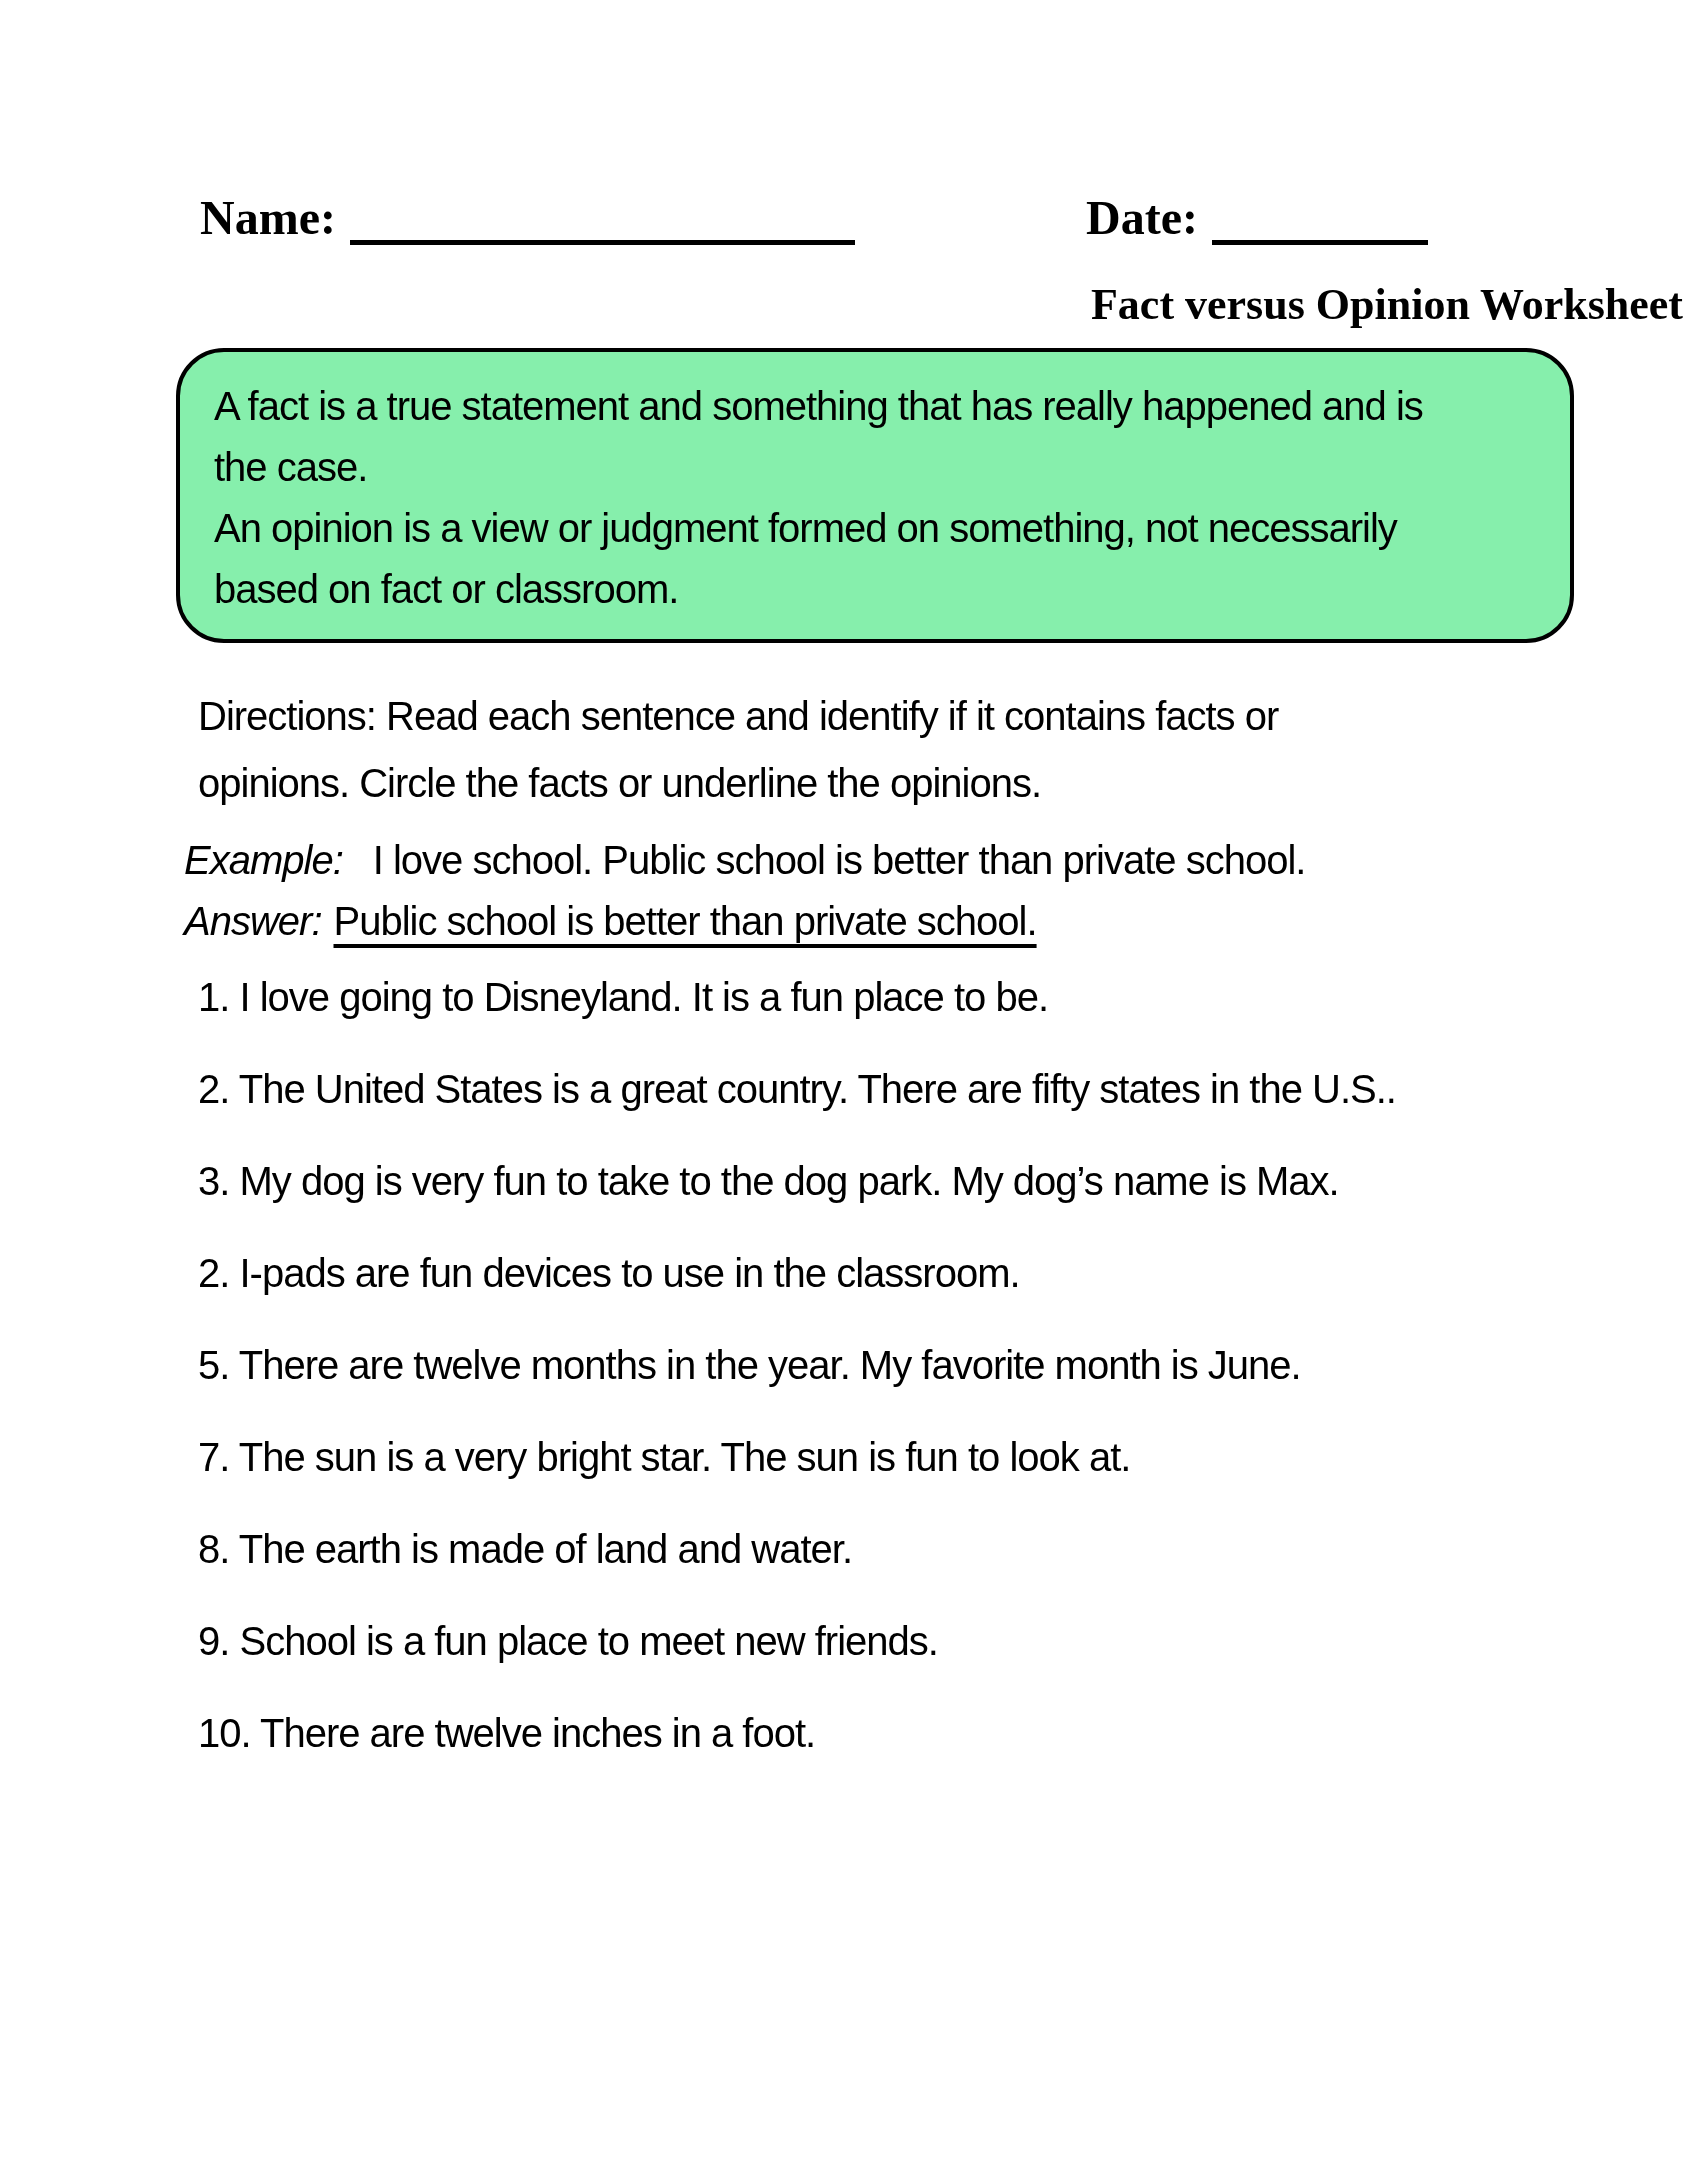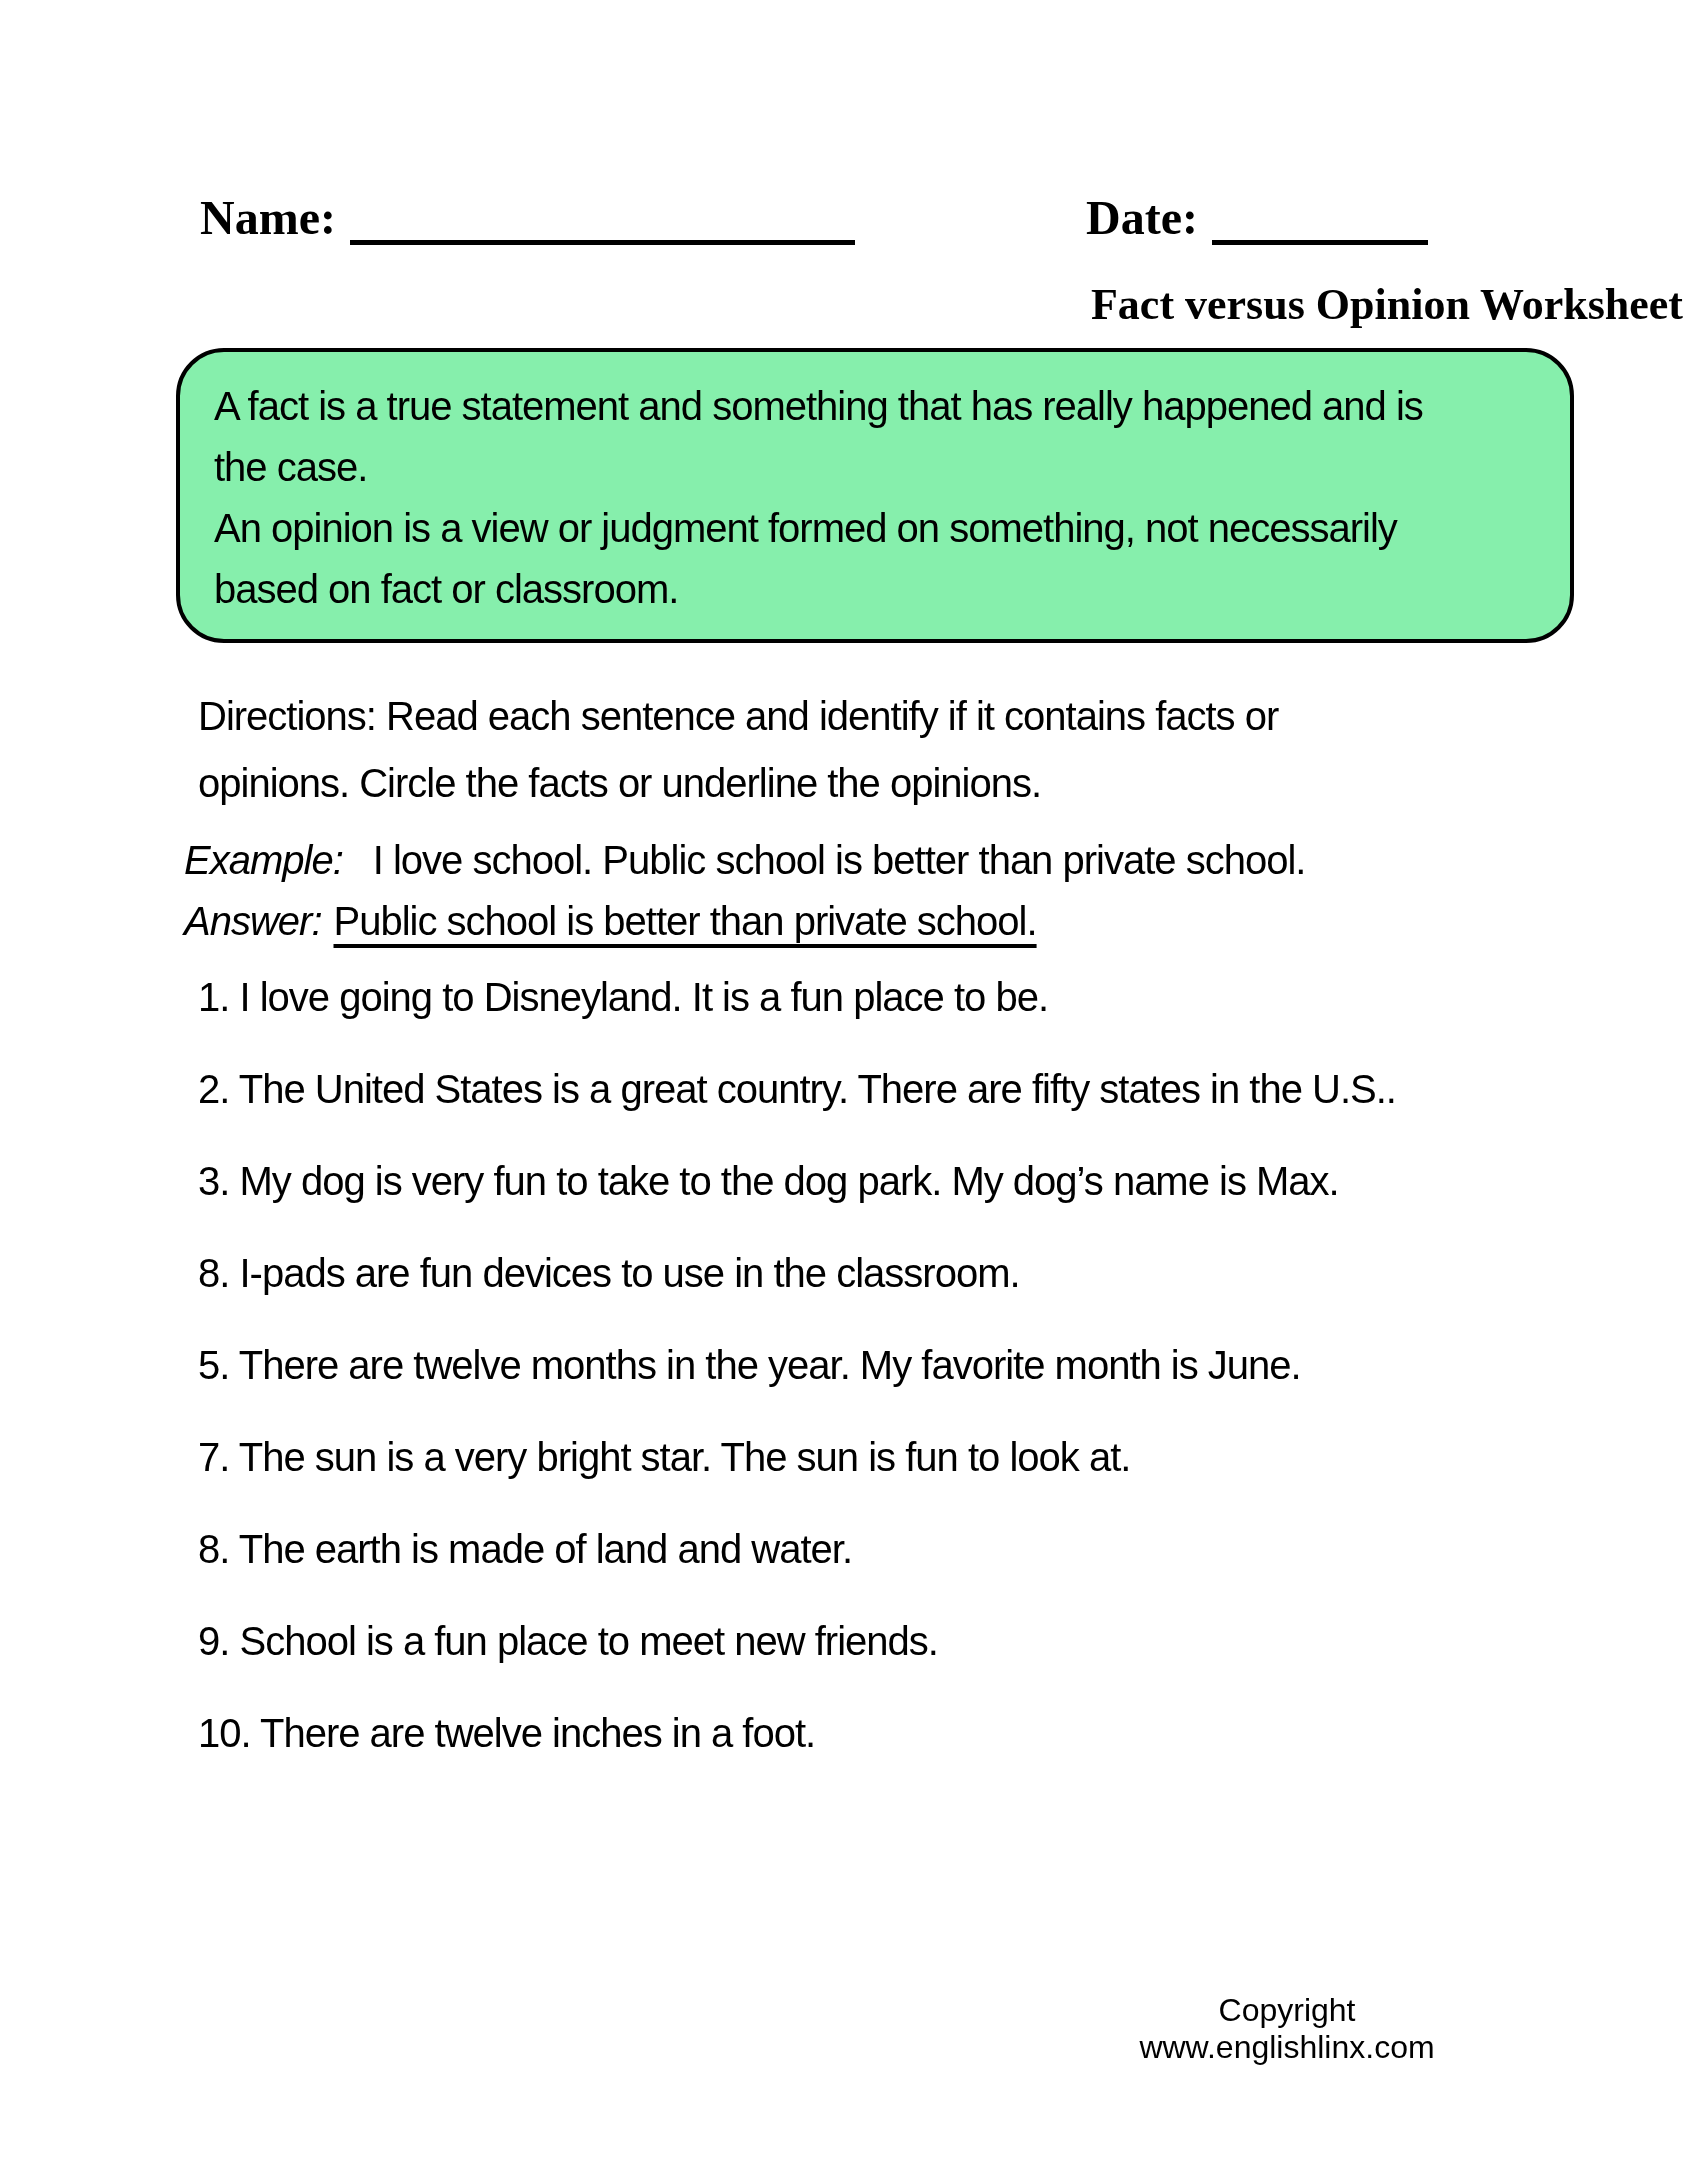--- a/index.html
+++ b/index.html
@@ -173,24 +173,23 @@
     </div>
     <div>
       <span class="italic-label">Answer:</span><span class="answer-text">Public school is better than private school.</span>
     </div>
   </div>
 
   <div class="items">
     <div class="item">1. I love going to Disneyland. It is a fun place to be.</div>
     <div class="item">2. The United States is a great country. There are fifty states in the U.S..</div>
     <div class="item">3. My dog is very fun to take to the dog park. My dog’s name is Max.</div>
-    <div class="item">8. I-pads are fun devices to use in the classroom.</div>
+    <div class="item">2. I-pads are fun devices to use in the classroom.</div>
     <div class="item">5. There are twelve months in the year. My favorite month is June.</div>
     <div class="item">7. The sun is a very bright star. The sun is fun to look at.</div>
     <div class="item">8. The earth is made of land and water.</div>
     <div class="item">9. School is a fun place to meet new friends.</div>
     <div class="item">10. There are twelve inches in a foot.</div>
   </div>
 
-  <div class="copyright">Copyright www.englishlinx.com</div>
 
 </div>
 
 
 </body></html>

